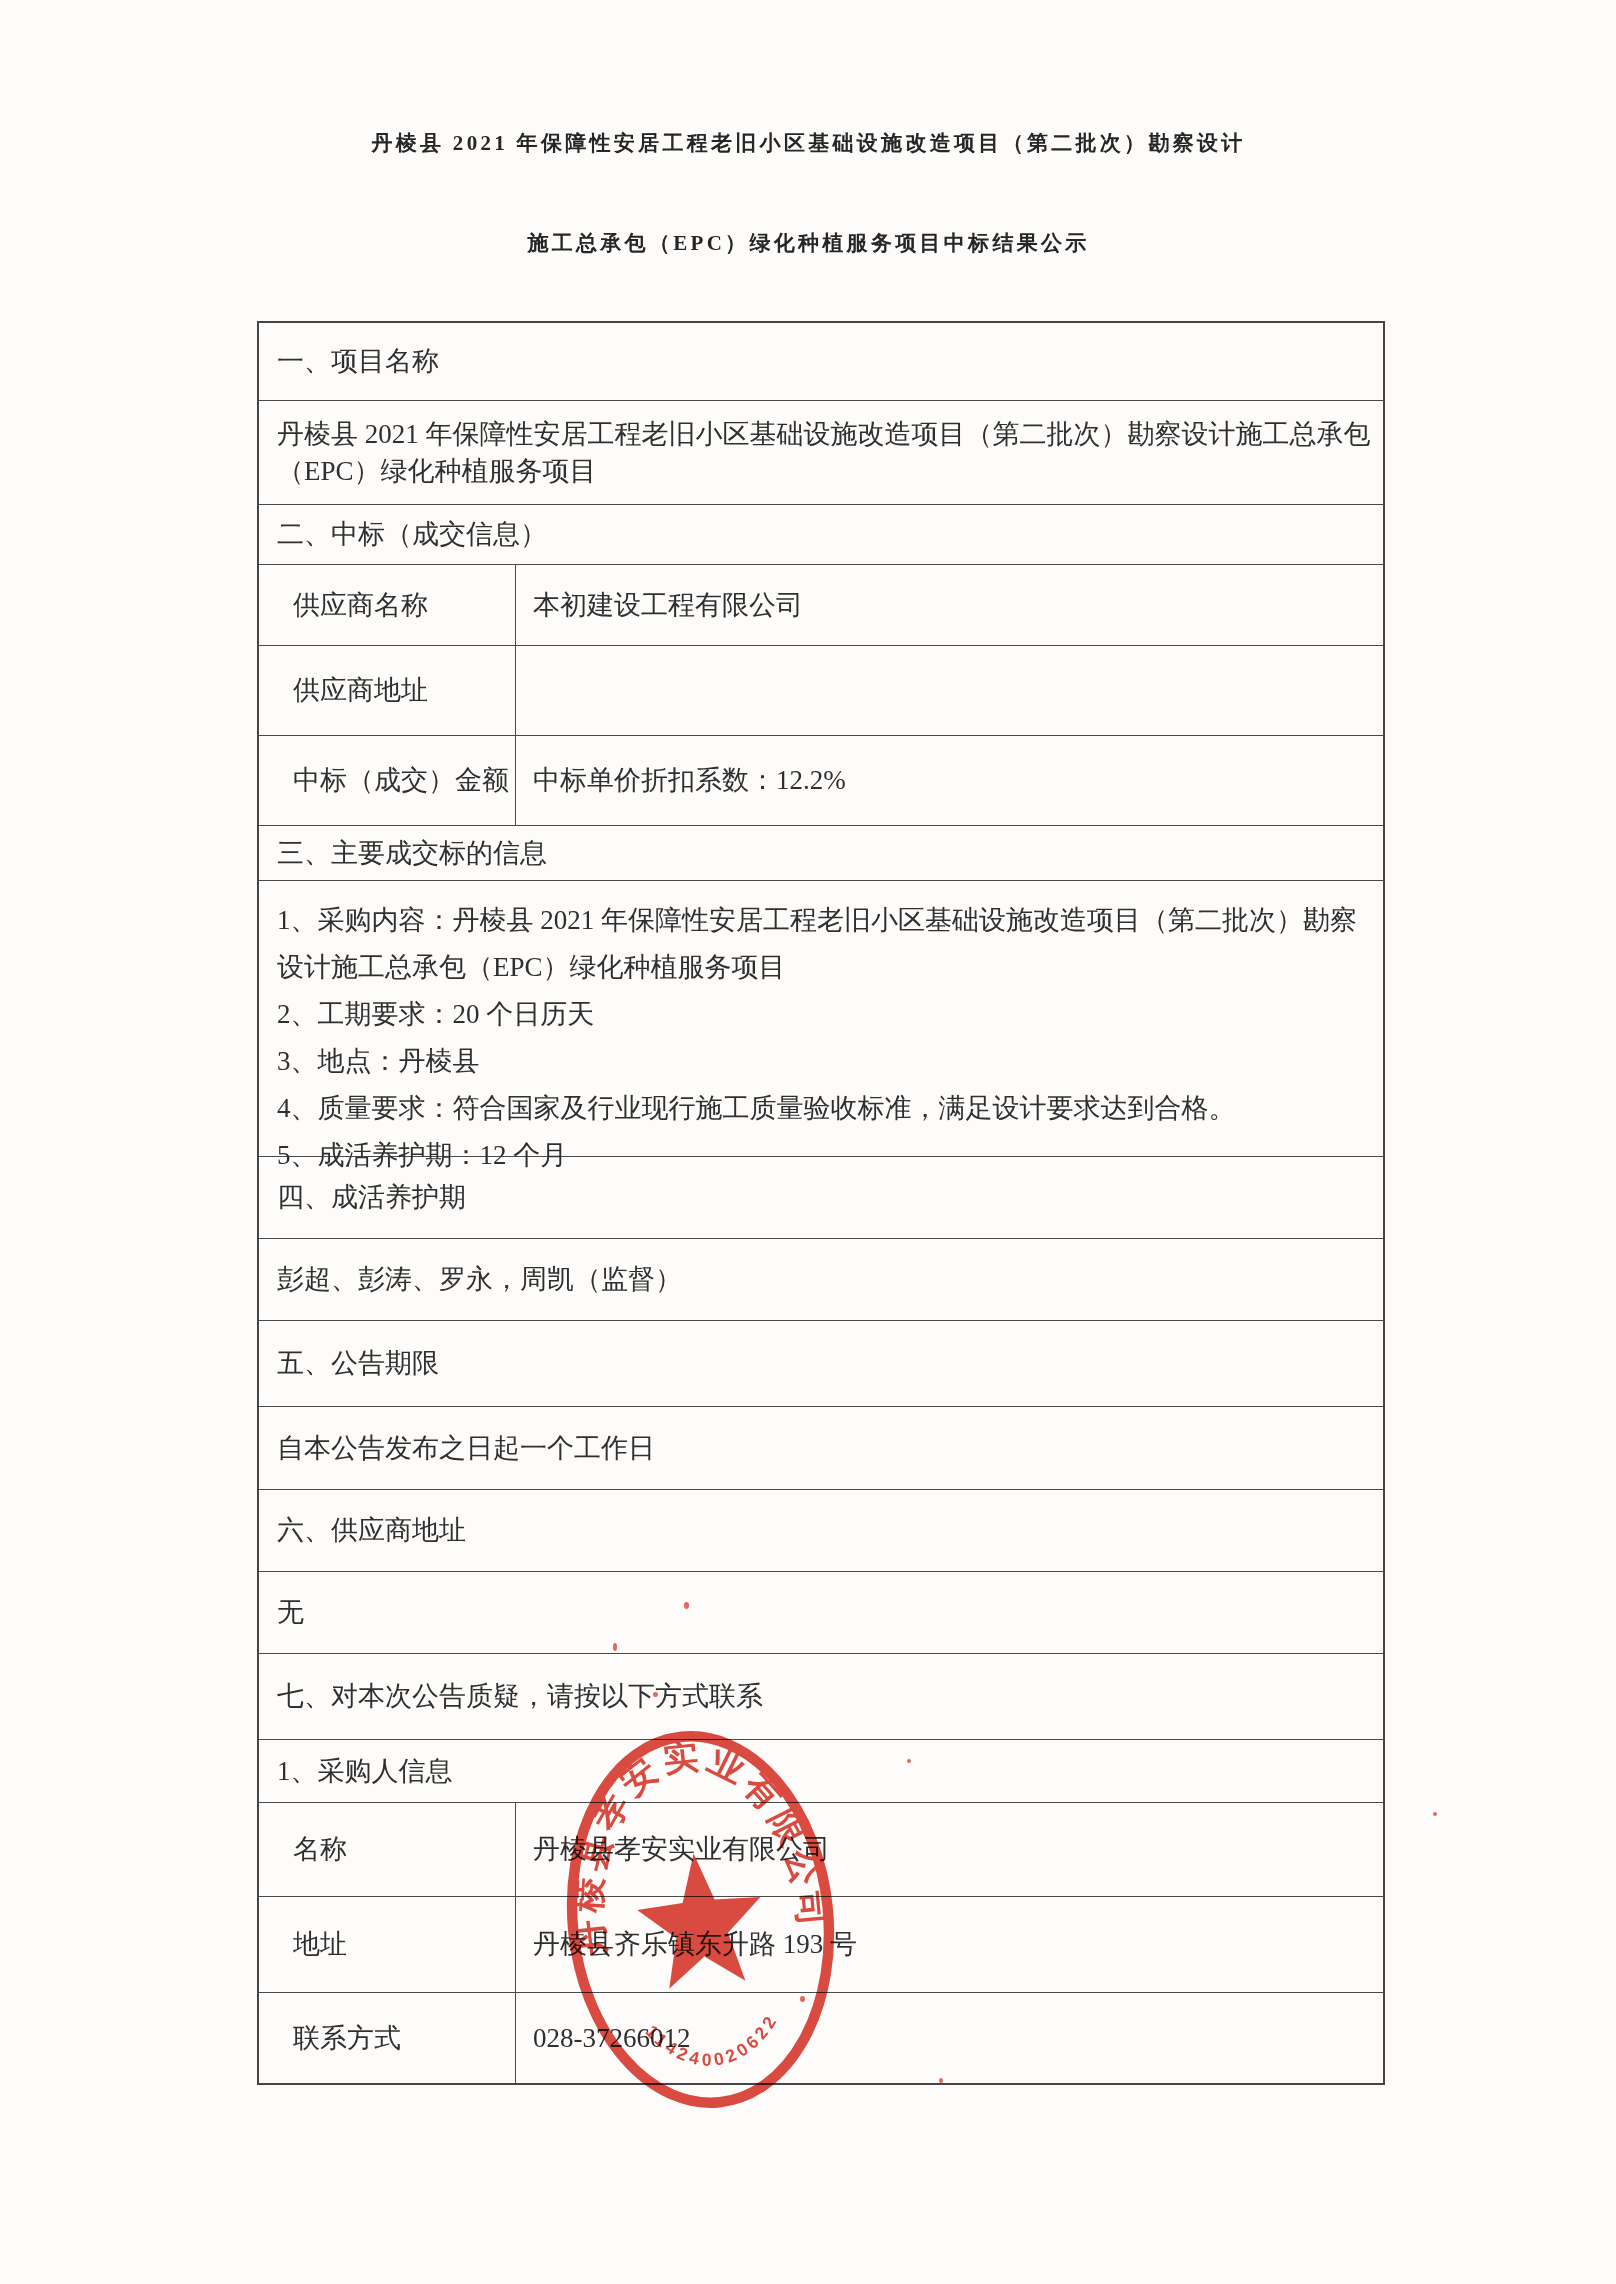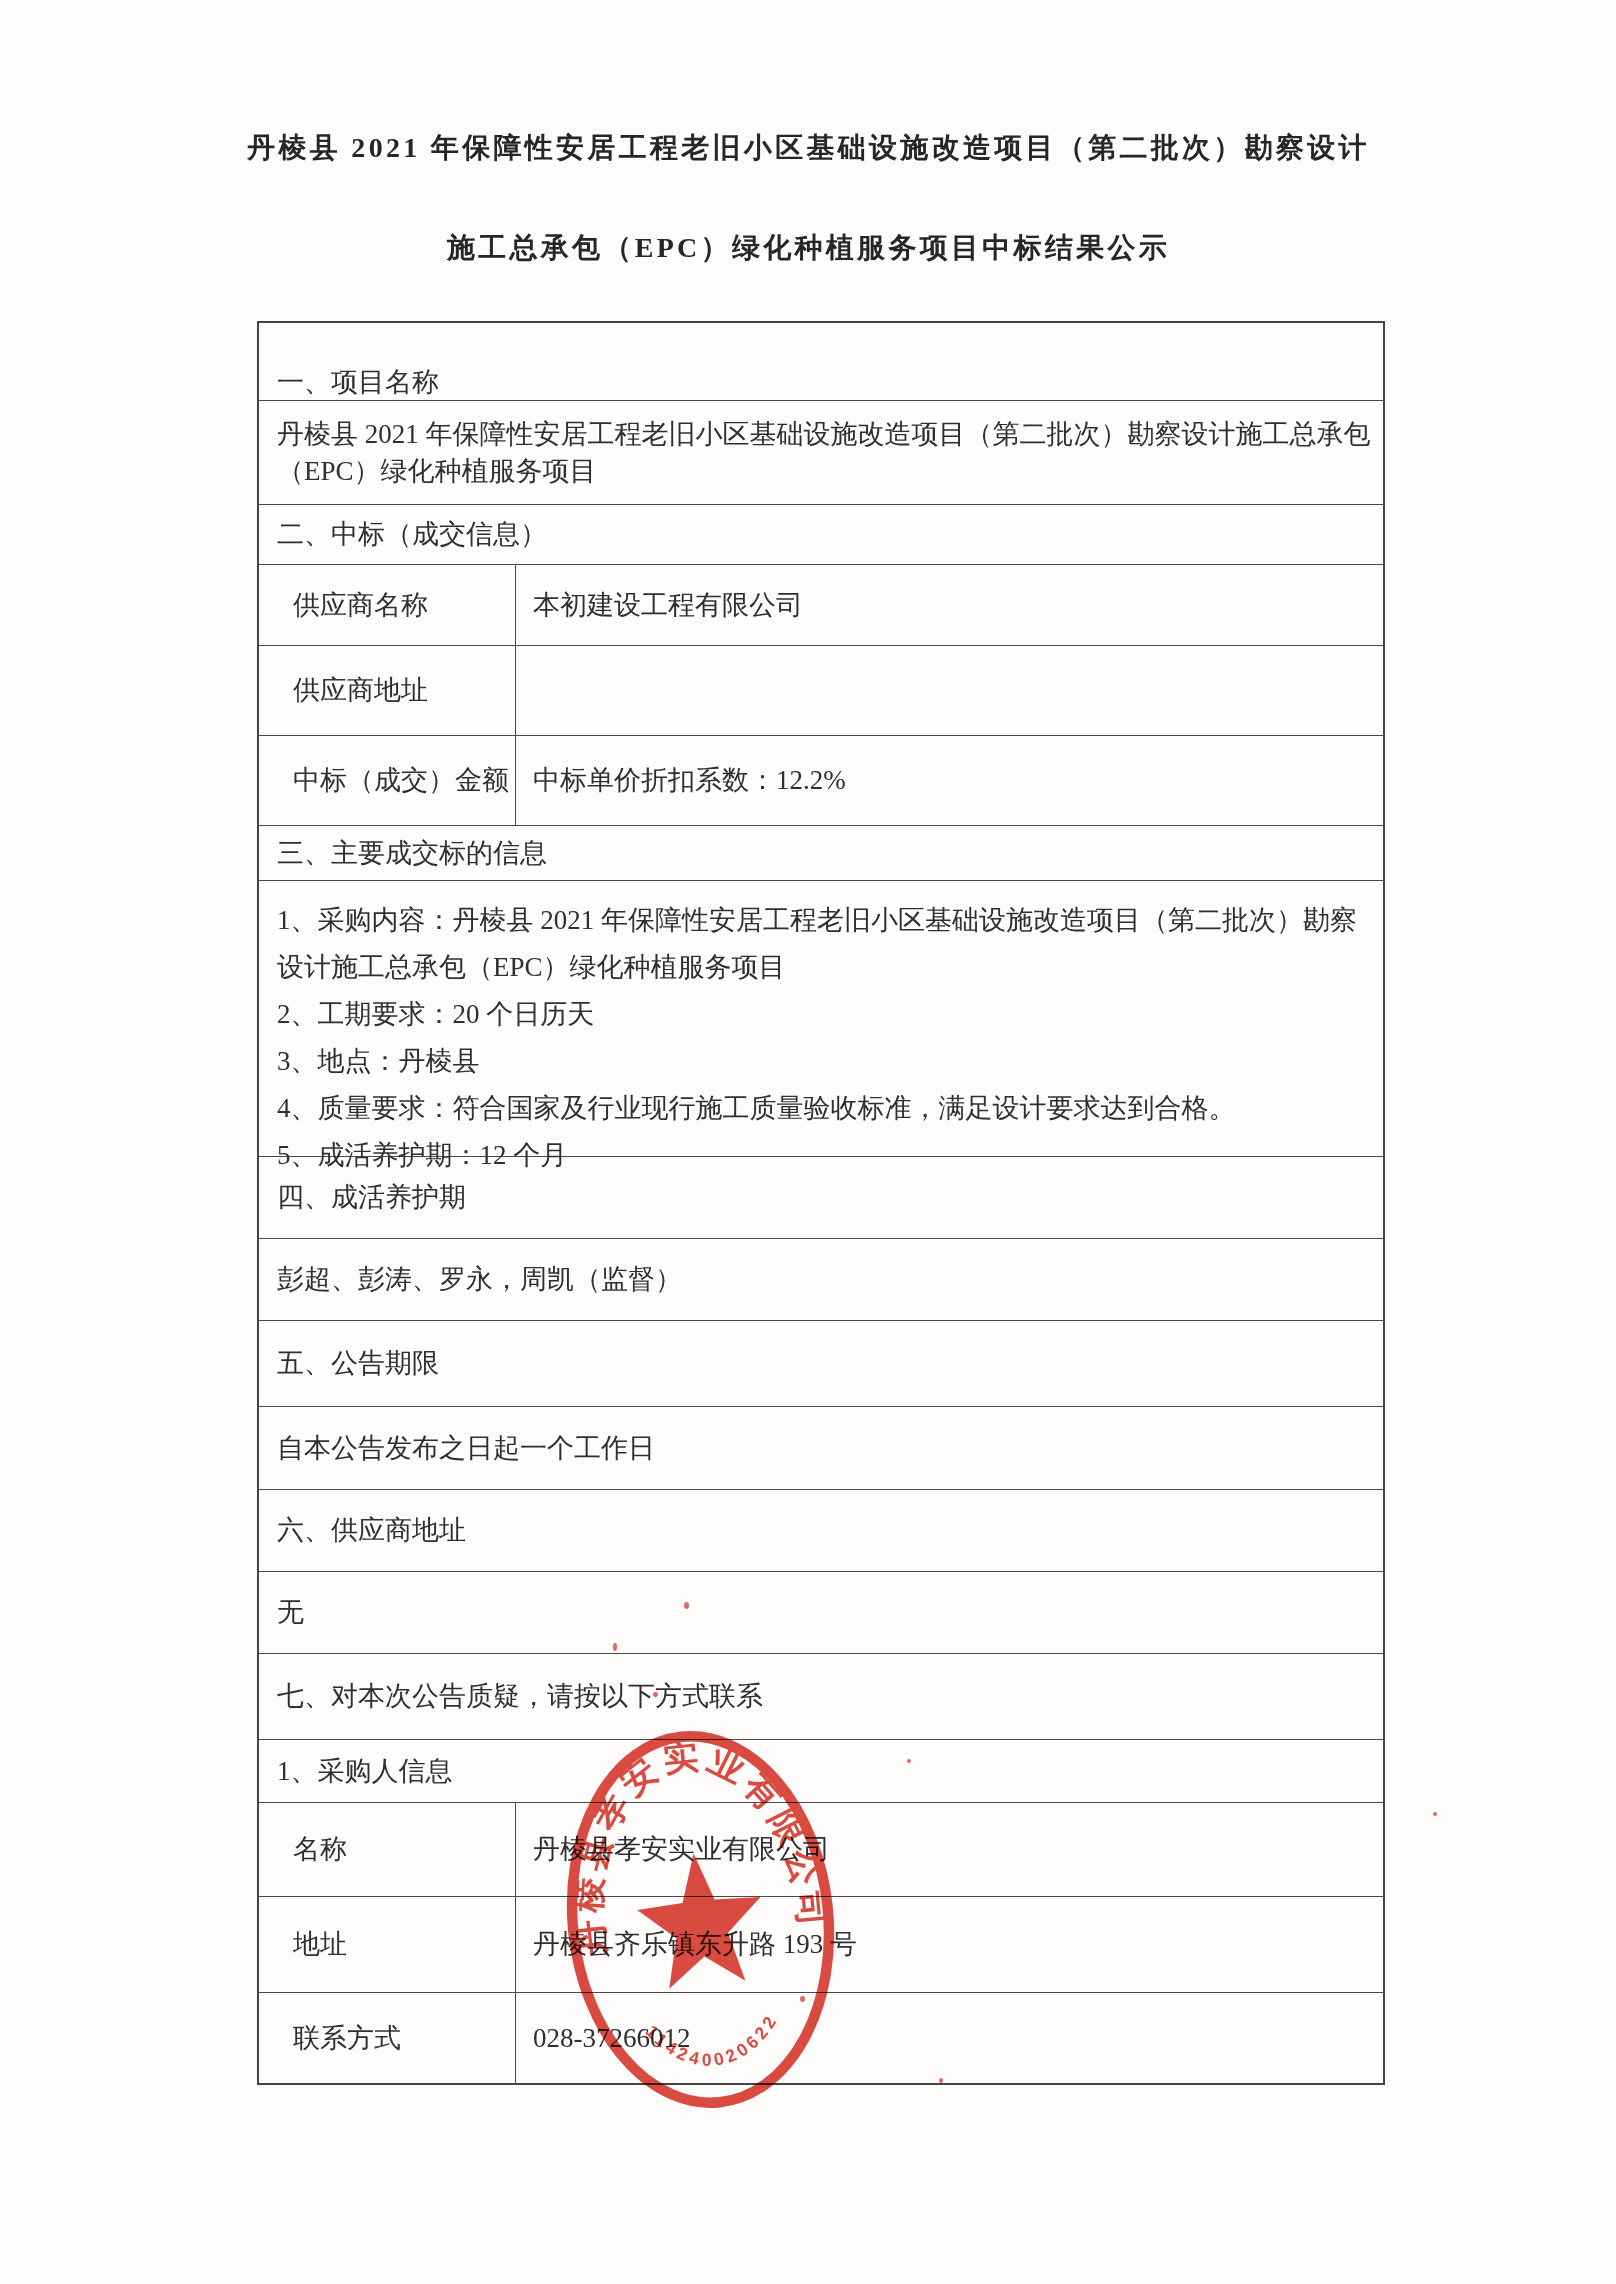--- a/index.html
+++ b/index.html
@@ -7,40 +7,40 @@
     position:relative;
     width:1617px;height:2284px;
     background:#fdfcfb;
     font-family:"Liberation Serif","DejaVu Serif",serif;
     color:#2f2f2f;
     overflow:hidden;
   }
   .title-line{
     position:absolute;left:0;width:100%;
     text-align:center;
-    font-size:28px;font-weight:bold;
+    font-size:21px;font-weight:bold;
     letter-spacing:3.3px;
     color:#262626;
   }
   .title-line.l1{top:129px;}
   .title-line.l2{top:229px;}
   .doc-table{
     position:absolute;left:257px;top:321px;width:1128px;
     border:2px solid #454545;
     box-sizing:border-box;
     background:transparent;
   }
   .trow{
     box-sizing:border-box;
     border-top:1.3px solid #4a4a4a;
     display:flex;align-items:center;
     font-size:27px;
     line-height:1.35;
   }
-  .trow.first{border-top:none;align-items:flex-end;}
+  .trow.first{border-top:none;}
   .trow .cell{padding-left:18px;box-sizing:border-box;}
   .trow .label{
     flex:0 0 257px;width:257px;
     align-self:stretch;
     display:flex;align-items:center;
     border-right:1.3px solid #4a4a4a;
     padding-left:34px;box-sizing:border-box;
   }
   .trow .value{flex:1;padding-left:17px;box-sizing:border-box;}
   .trow.listrow{display:block;padding:15.6px 22px 15.6px 18px;line-height:47px;}

